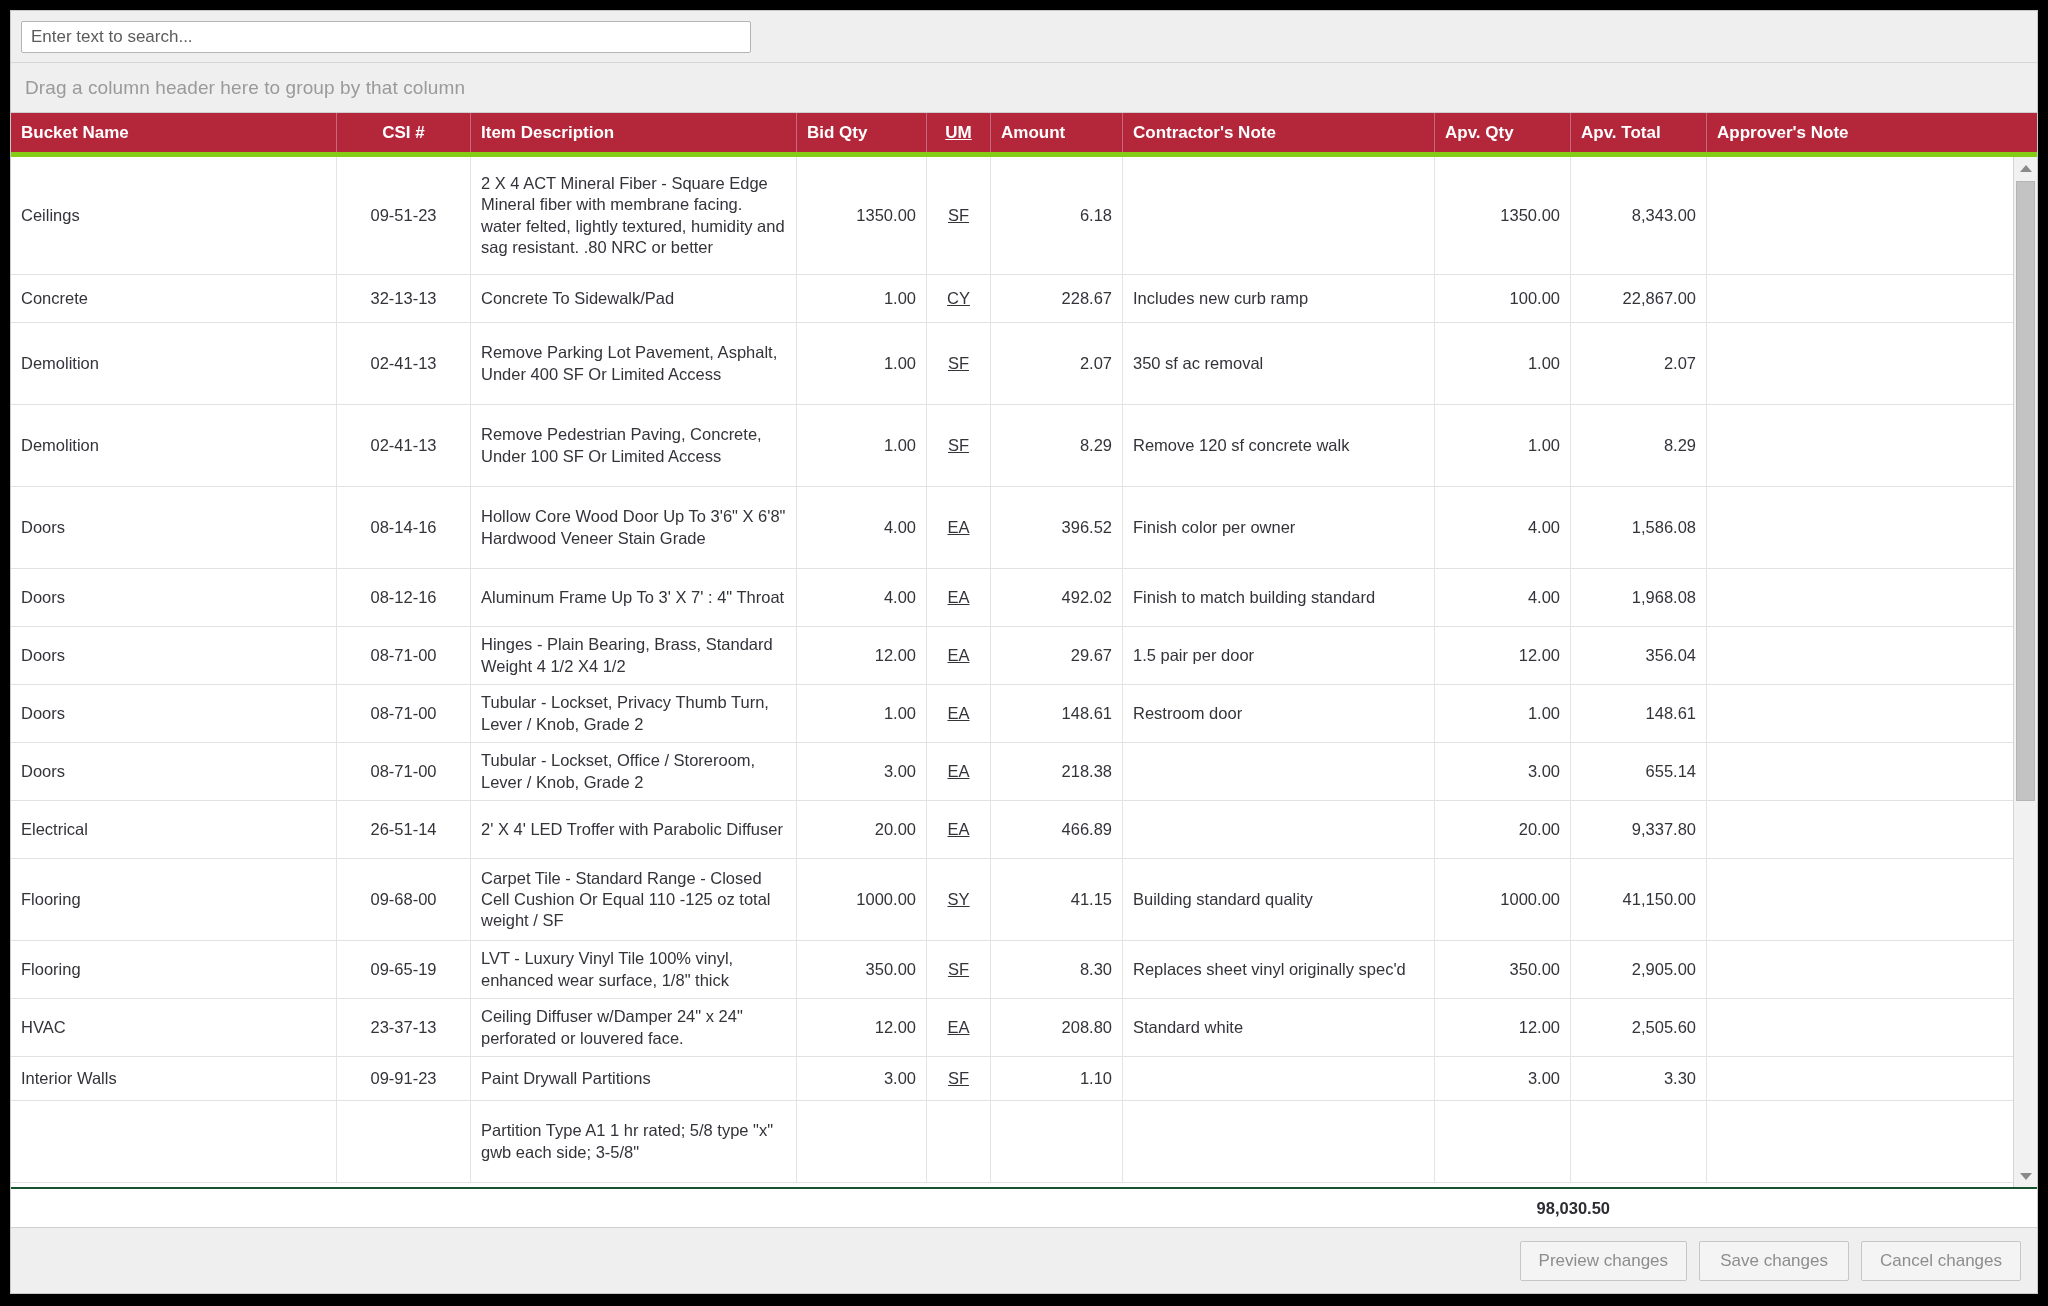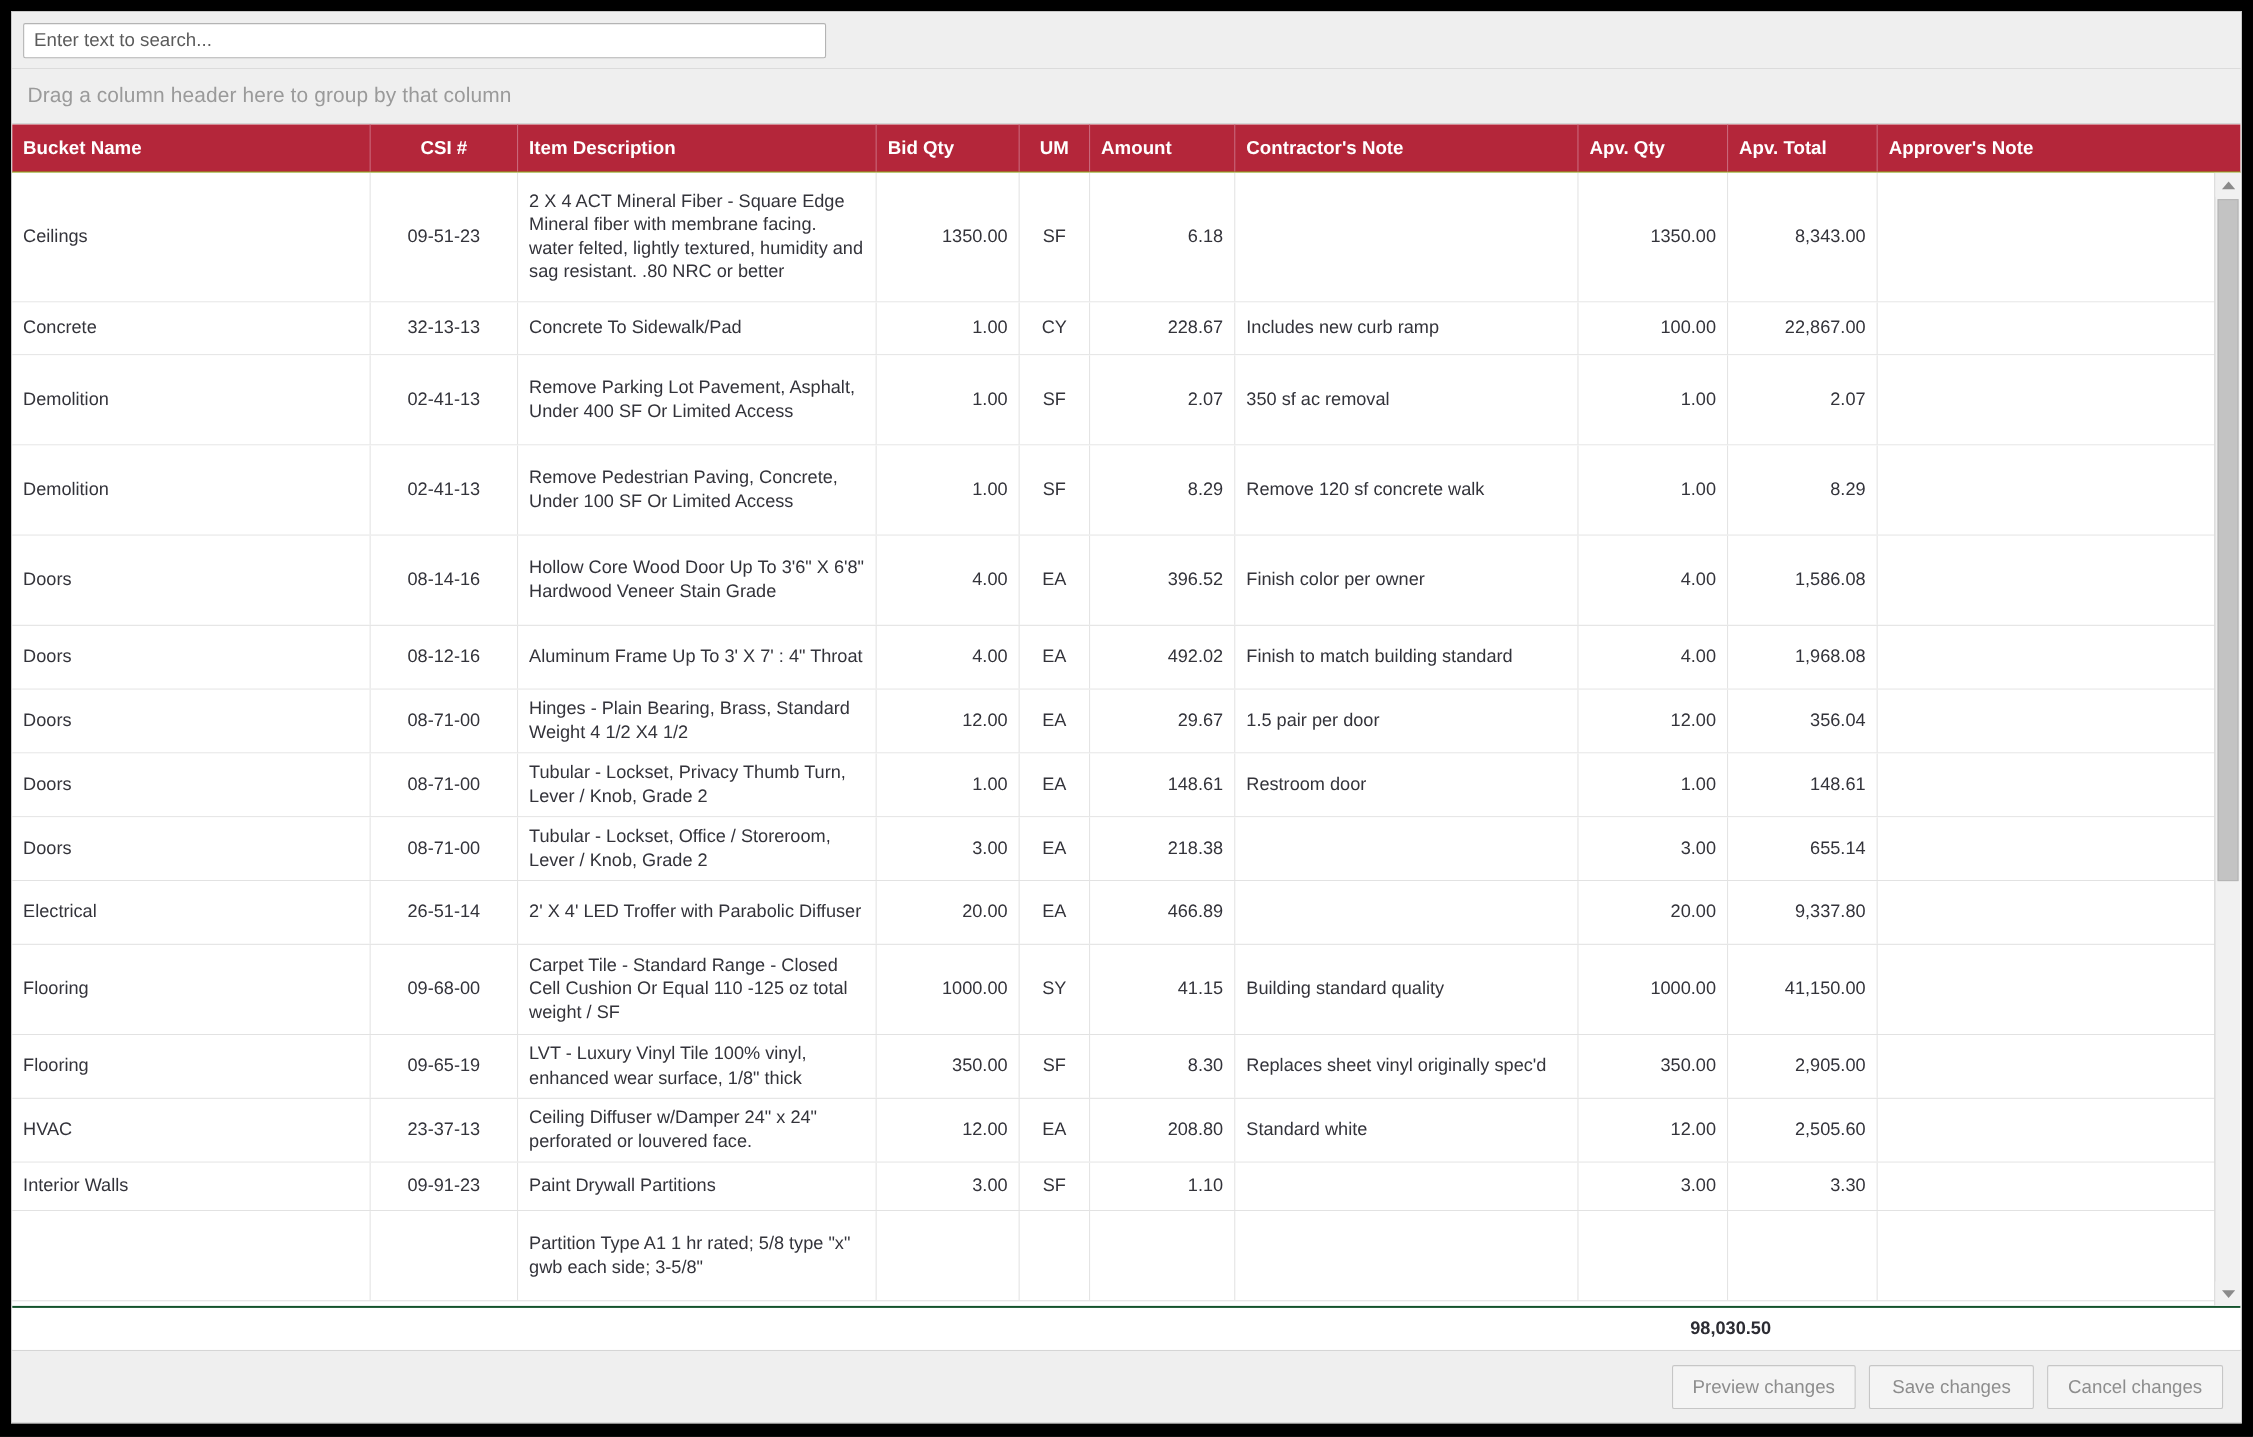--- a/index.html
+++ b/index.html
@@ -92,21 +92,21 @@
     background: #ffffff;
   }
 
   #grid-header {
     display: flex;
     background: #b22234;
     background: #b4263a;
     height: 44px;
     min-height: 44px;
     box-sizing: border-box;
-    border-bottom: 1px solid #84cc16;
+    border-bottom: 5px solid #84cc16;
   }
   #grid-header .hcell {
     color: #ffffff;
     font-size: 17px;
     font-weight: bold;
     display: flex;
     align-items: center;
     padding: 0 10px;
     box-sizing: border-box;
     border-right: 1px solid #c9677a;
@@ -144,21 +144,21 @@
     overflow: hidden;
   }
   .cell:last-child { border-right: none; }
   .cell.num { justify-content: flex-end; text-align: right; }
 
   
   .c-bucket { width: 326px; min-width: 326px; }
   .c-csi    { width: 134px; min-width: 134px; justify-content: center; }
   .c-desc   { width: 326px; min-width: 326px; }
   .c-bidqty { width: 130px; min-width: 130px; }
-  .c-um     { width: 64px;  min-width: 64px; justify-content: center; }
+  .c-um     { width: 64px;  min-width: 64px; justify-content: center; text-decoration: underline; }
   .c-amount { width: 132px; min-width: 132px; }
   .c-cnote  { width: 312px; min-width: 312px; }
   .c-apvqty { width: 136px; min-width: 136px; }
   .c-apvtot { width: 136px; min-width: 136px; }
   .c-anote  { width: 380px; min-width: 380px; }
 
   
   #v-scrollbar {
     position: absolute;
     right: 0;

